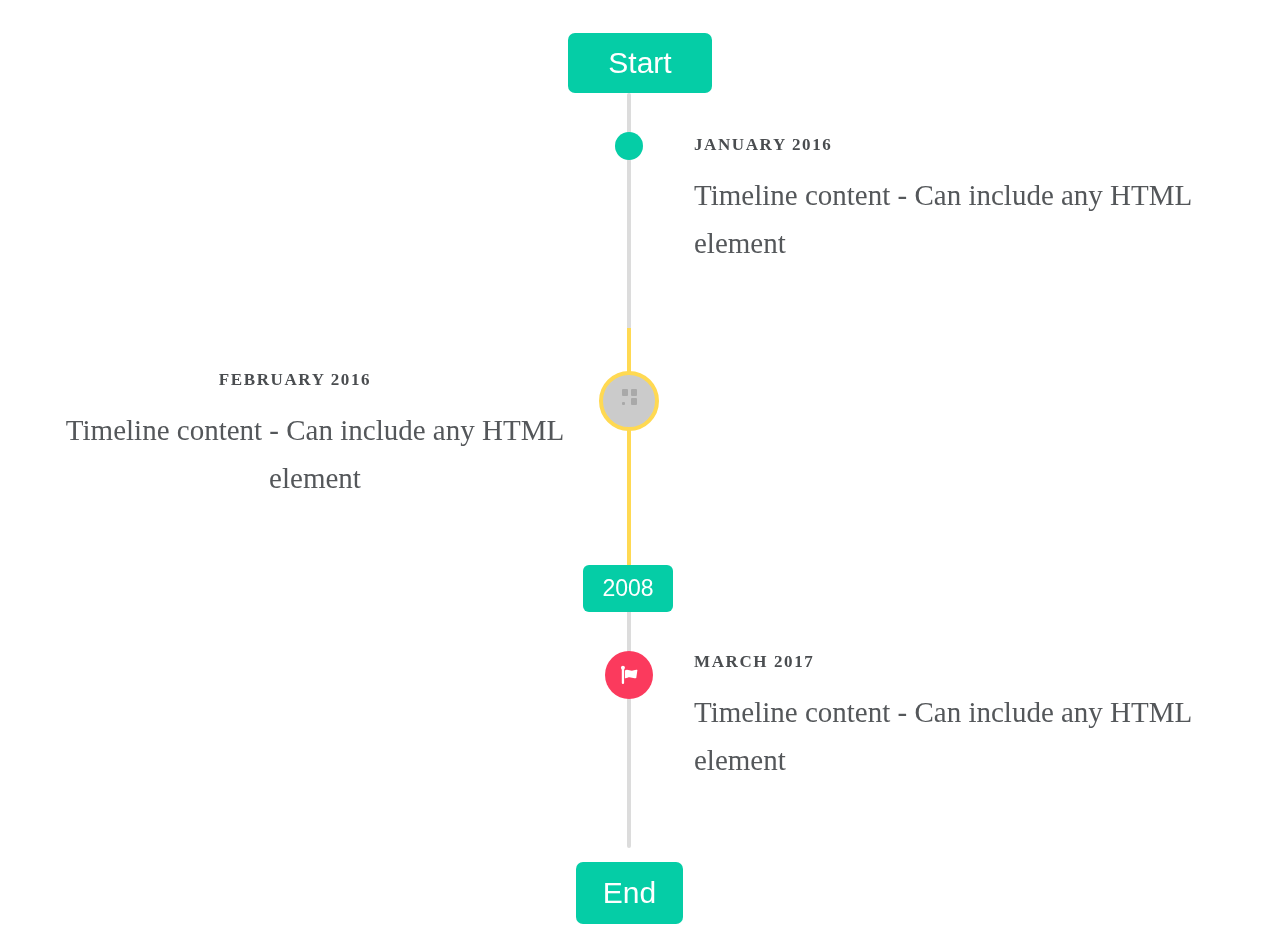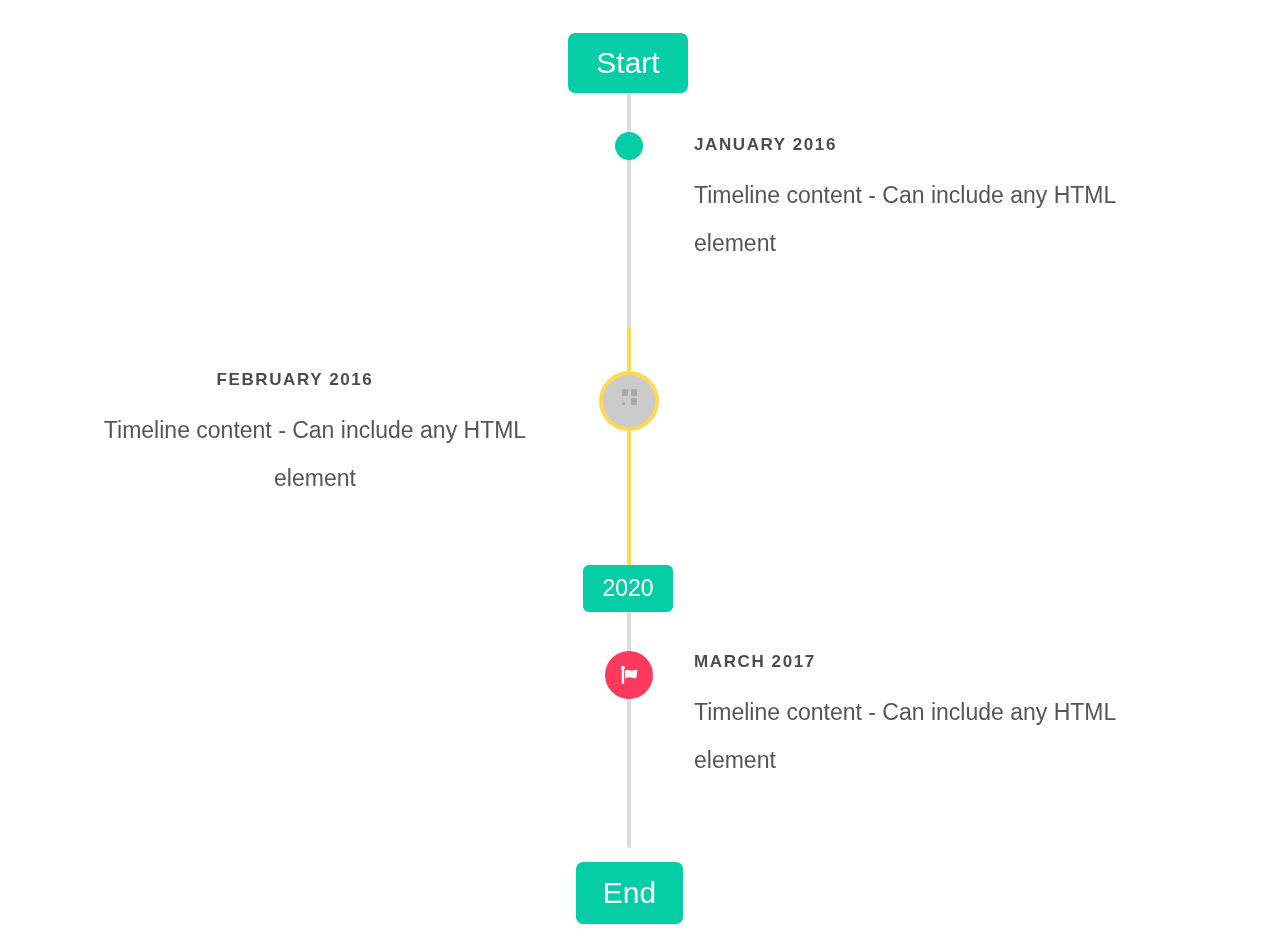--- a/index.html
+++ b/index.html
@@ -54,21 +54,21 @@
     align-items: center;
     justify-content: center;
     background: var(--accent-teal);
     color: var(--button-text);
     border: none;
     border-radius: 7px;
     cursor: pointer;
     z-index: 4;
     font-family: inherit;
   }
-  .tl-button.start { left: 568px; top: 33px; width: 120px; height: 60px; font-size: 30px; }
+  .tl-button.start { left: 568px; top: 33px; width: 144px; height: 60px; font-size: 30px; }
   .tl-button.end   { left: 576px; top: 848px; width: 107px; height: 62px; font-size: 30px; margin-top: 14px; }
   .tl-button.badge { left: 583px; top: 565px; width: 90px; height: 47px; font-size: 23px; border-radius: 6px; }
 
   
   .marker { position: absolute; z-index: 3; cursor: pointer; }
   .marker.dot {
     left: 615px; top: 132px;
     width: 28px; height: 28px;
     border-radius: 50%;
     background: var(--accent-teal);
@@ -104,37 +104,38 @@
     display: flex;
     align-items: center;
     justify-content: center;
   }
 
   
   .item {
     position: absolute;
     width: 540px;
     z-index: 2;
+    font-family: Liberation Serif, serif;
   }
   .item.right { left: 694px; text-align: left; }
   .item.left  { left: 25px;  text-align: center; }
   .item.jan { top: 133px; }
   .item.feb { top: 368px; }
   .item.mar { top: 650px; }
   .item h4 {
     font-size: 17px;
     font-weight: 700;
     letter-spacing: 1.6px;
     line-height: 24px;
     color: var(--title-text);
   }
   .item p {
     margin-top: 14px;
     width: 500px;
-    font-size: 23px;
+    font-size: 29px;
     line-height: 48px;
     color: var(--body-text);
     font-weight: 400;
   }
   .item.left p { margin-left: auto; }
 
   .flag-svg { display: block; }
 </style>
 </head>
 <body>
@@ -158,21 +159,21 @@
         <i></i>
         <i class="small"></i>
         <i></i>
     </span>
   </div>
   <section class="item left feb">
     <h4>FEBRUARY 2016</h4>
     <p>Timeline content - Can include any HTML element</p>
   </section>
 
-  <button class="tl-button badge">2020</button>
+  <button class="tl-button badge">2008</button>
 
   <div class="marker flag-marker">
     <svg class="flag-svg" width="25" height="25" viewBox="0 0 24 24" aria-hidden="true">
       <circle cx="5.7" cy="4.6" r="1.9" fill="#ffffff"></circle>
       <rect x="4.6" y="4.6" width="2.2" height="15.6" rx="1.1" fill="#ffffff"></rect>
       <path fill="#ffffff" d="M7.6 7.1
         C 10.4 5.4, 13.0 8.4, 16.2 7.0
         C 17.4 6.5, 18.6 6.3, 19.6 6.6
         L 18.5 14.3
         C 15.6 15.6, 13.2 12.8, 10.1 14.2

